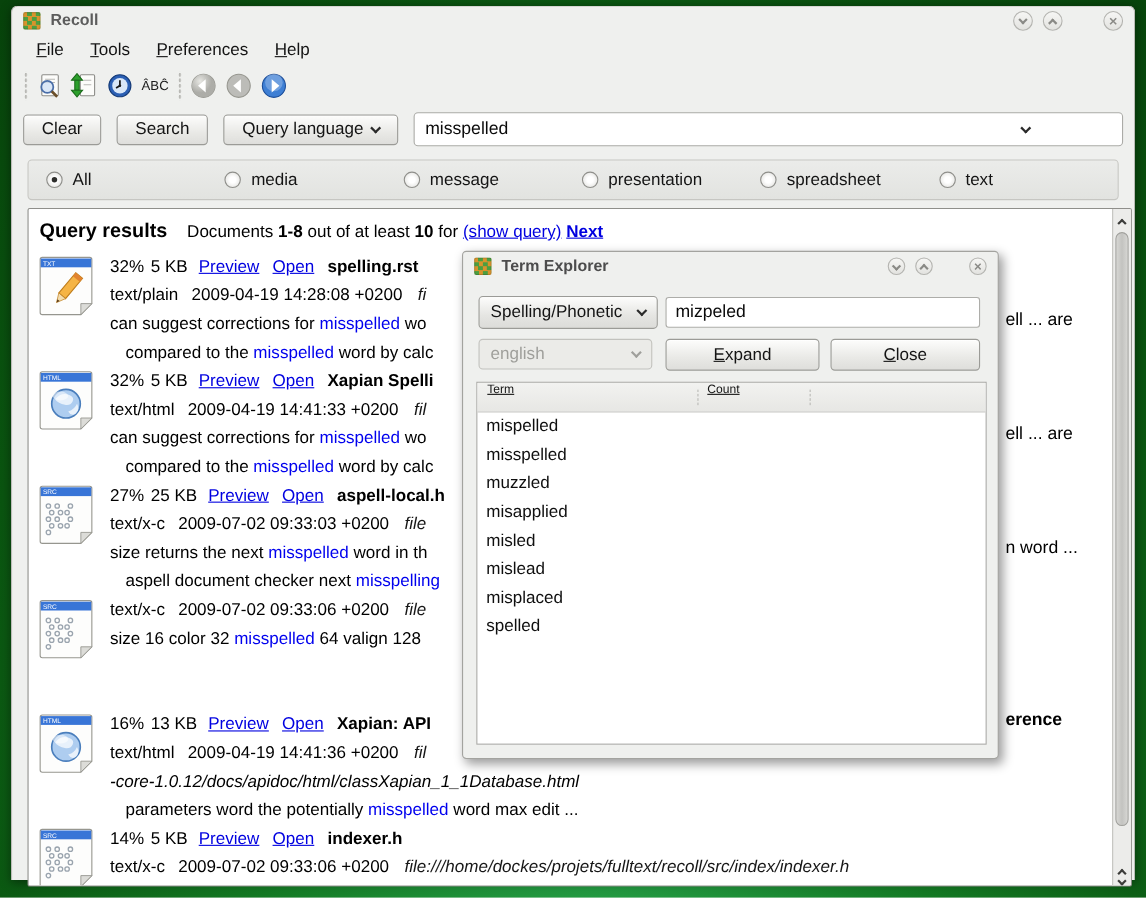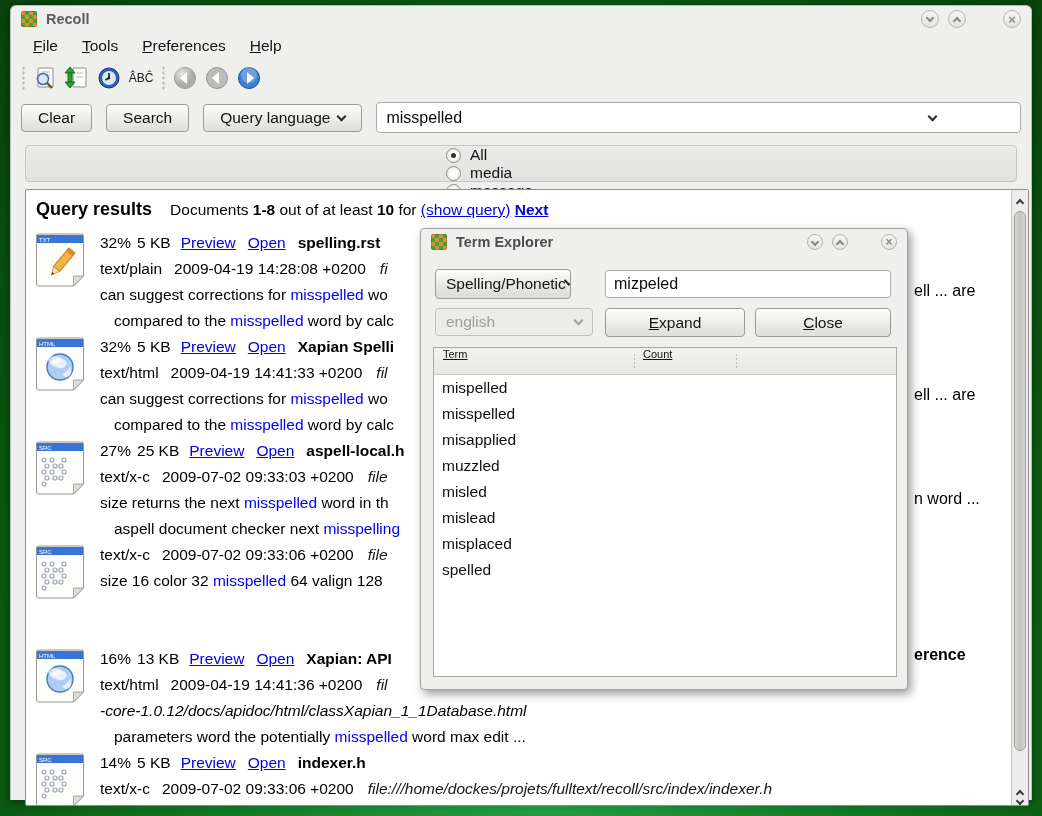--- a/index.html
+++ b/index.html
@@ -57,21 +57,21 @@
   .query-box {
     flex:1; position:relative; height:31px; background:#fff;
     border:1px solid #ababa7; border-radius:4px;
     display:flex; align-items:center; padding:0 30px 0 9px;
     font-size:16px; color:#0a0a0a;
   }
   .query-box .combo-chev { position:absolute; right:84px; }
   
   .filter-row {
     margin:4px 14px 0 14px; height:37px; border:1px solid #c6c6c2; border-radius:4px;
-    background:linear-gradient(#ebecea,#e2e3e0); display:flex; align-items:center; padding-left:16px;flex-direction:column;
+    background:linear-gradient(#ebecea,#e2e3e0); display:flex; align-items:center; padding-left:16px;
   }
   .radio-item { display:flex; align-items:center; gap:9px; width:166px; font-size:15.5px; color:#141414; }
   .radio { width:15px; height:15px; border-radius:50%; border:1px solid #8f8f8b;
     background:radial-gradient(#ffffff 30%, #dcdcd8); position:relative; flex:0 0 auto; }
   .radio.sel::after { content:""; position:absolute; left:4px; top:4px; width:5px; height:5px;
     border-radius:50%; background:#2e2e2c; }
   
   .results-frame {
     position:absolute; left:14px; top:183px; width:1004px; height:617px;
     background:#fff; border:1px solid #8f8f8b; border-radius:2px;
@@ -450,21 +450,21 @@
         </span>
       <span class="winbtn" style="width:16px;height:16px">
           <span class="chev up" style="left:4px;top:6px"></span>
         </span>
       <span class="winbtn gap" style="width:16px;height:16px;margin-left:24px">
           <span class="xglyph" style="font-size:12px">×</span>
         </span>
     </span>
   </div>
 
-  <span class="dlg-combo" style="left:14px; top:40px; width:136px;">
+  <span class="dlg-combo" style="left:14px; top:40px; width:163px;">
     <span>Spelling/Phonetic</span>
     <span class="combo-chev"></span>
   </span>
   <span class="dlg-input">
     <span>mizpeled</span>
   </span>
 
   <span class="dlg-combo disabled" style="left:14px; top:79px; width:158px; height:28px;">
     <span>english</span>
     <span class="combo-chev"></span>
@@ -482,28 +482,28 @@
     <div id="term-rows">
         <div class="tt-row">
           <span style="width: 197px;">mispelled</span>
           <span></span>
         </div>
         <div class="tt-row">
           <span style="width: 197px;">misspelled</span>
           <span></span>
         </div>
         <div class="tt-row">
+          <span style="width: 197px;">muzzled</span>
+          <span></span>
+        </div>
+        <div class="tt-row">
           <span style="width: 197px;">misapplied</span>
           <span></span>
         </div>
         <div class="tt-row">
-          <span style="width: 197px;">muzzled</span>
-          <span></span>
-        </div>
-        <div class="tt-row">
           <span style="width: 197px;">misled</span>
           <span></span>
         </div>
         <div class="tt-row">
           <span style="width: 197px;">mislead</span>
           <span></span>
         </div>
         <div class="tt-row">
           <span style="width: 197px;">misplaced</span>
           <span></span>

